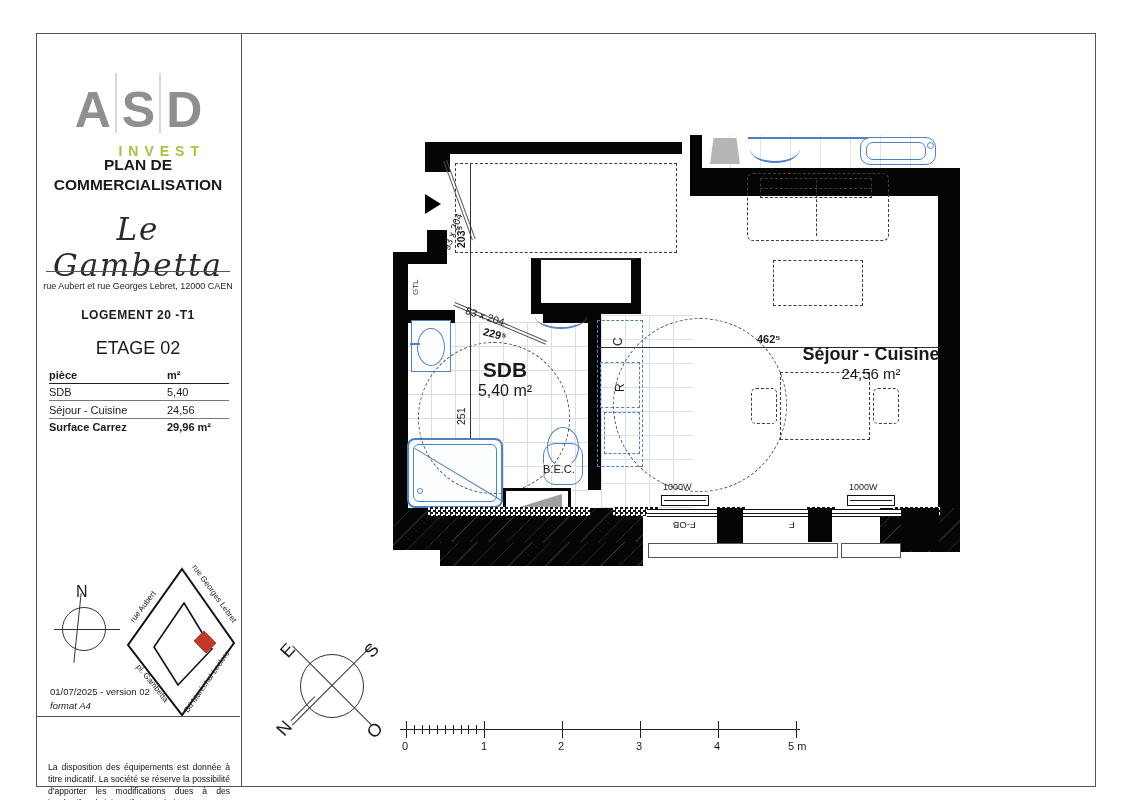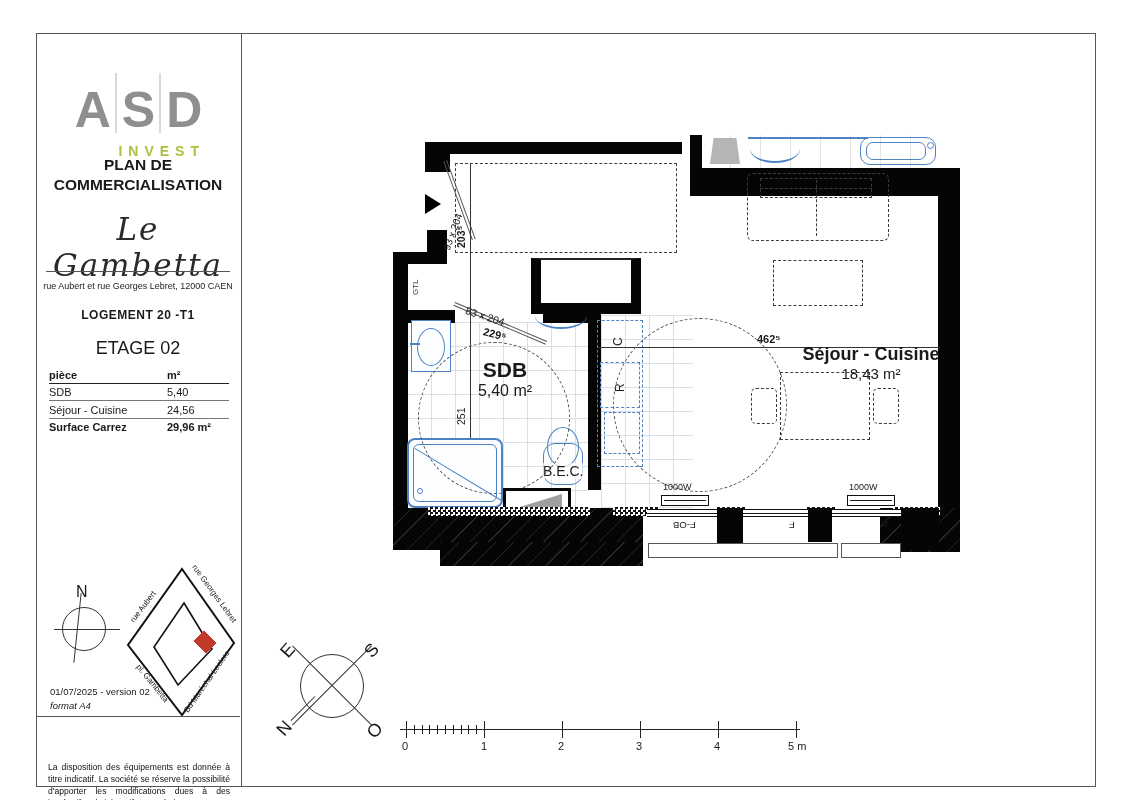--- a/index.html
+++ b/index.html
@@ -171,21 +171,21 @@
     <div class="abs" style="left:-2px; top:22px; width:10px; height:2px; background:#4d82c4;"></div>
   </div>
   <div class="abs blue" style="left:22px; top:308px; width:96px; height:70px; border-radius:8px; border-width:2px; background:#fdfeff;">
     <div class="abs blue" style="left:4px; top:4px; width:84px; height:58px; border-radius:6px; border-width:1px;"></div>
     <div class="abs" style="left:6px; top:8px; width:106px; height:1.4px; background:#4d82c4; transform:rotate(31deg); transform-origin:left top;"></div>
     <div class="abs blue" style="left:8px; top:48px; width:6px; height:6px; border-radius:50%; border-width:1px;"></div>
   </div>
   <div class="abs" style="left:152px; top:295px; width:52px; height:62px;">
     <div class="abs blue" style="left:6px; top:18px; width:40px; height:42px; border-radius:12px;"></div>
     <div class="abs blue" style="left:10px; top:2px; width:32px; height:40px; border-radius:50%;"></div>
-    <div class="lbl" style="left:6px; top:38px; font-size:14px; background:rgba(255,255,255,0.7);">B.E.C.</div>
+    <div class="lbl" style="left:6px; top:38px; font-size:11px; background:rgba(255,255,255,0.7);">B.E.C.</div>
   </div>
 
   <div class="abs" style="left:33px; top:212px; width:152px; height:152px; border:1.6px dashed #555; border-radius:50%;"></div>
   <div class="abs" style="left:50px; top:228px; width:140px; text-align:center;">
     <div style="font-size:21px; font-weight:bold;">SDB</div>
     <div style="font-size:16px;">5,40 m²</div>
   </div>
 
   <div class="blueDash" style="left:212px; top:190px; width:46px; height:147px;"></div>
   <div class="blueDash" style="left:215px; top:232px; width:40px; height:46px;"></div>
@@ -202,21 +202,21 @@
     <div class="abs" style="left:68px; top:6px; width:0; height:56px; border-left:1.6px dashed #3c3c3c;"></div>
   </div>
   <div class="dashedB" style="left:388px; top:130px; width:90px; height:46px;"></div>
   <div class="abs" style="left:228px; top:188px; width:174px; height:174px; border:1.6px dashed #555; border-radius:50%;"></div>
   <div class="dashedB" style="left:395px; top:242px; width:90px; height:68px;"></div>
   <div class="dashedB" style="left:366px; top:258px; width:26px; height:36px; border-radius:5px;"></div>
   <div class="dashedB" style="left:488px; top:258px; width:26px; height:36px; border-radius:5px;"></div>
 
   <div class="abs" style="left:396px; top:214px; width:180px; text-align:center;">
     <div style="font-size:18px; font-weight:bold;">Séjour - Cuisine</div>
-    <div style="font-size:15px;">18,43 m²</div>
+    <div style="font-size:15px;">24,56 m²</div>
   </div>
 
   <div class="abs" style="left:118px; top:358px; width:68px; height:28px; background:#fff; border:3px solid #050505;">
     <div class="abs" style="left:4px; bottom:3px; width:0; height:0; border-bottom:16px solid #9f9f9f; border-left:52px solid transparent;"></div>
   </div>
 
   <div class="abs checker" style="left:43px; top:377px; width:162px; height:9px;"></div>
   <div class="abs checker" style="left:228px; top:377px; width:46px; height:9px;"></div>
   <div class="abs checker" style="left:330px; top:377px; width:32px; height:9px;"></div>
   <div class="abs checker" style="left:420px; top:377px; width:30px; height:9px;"></div>

